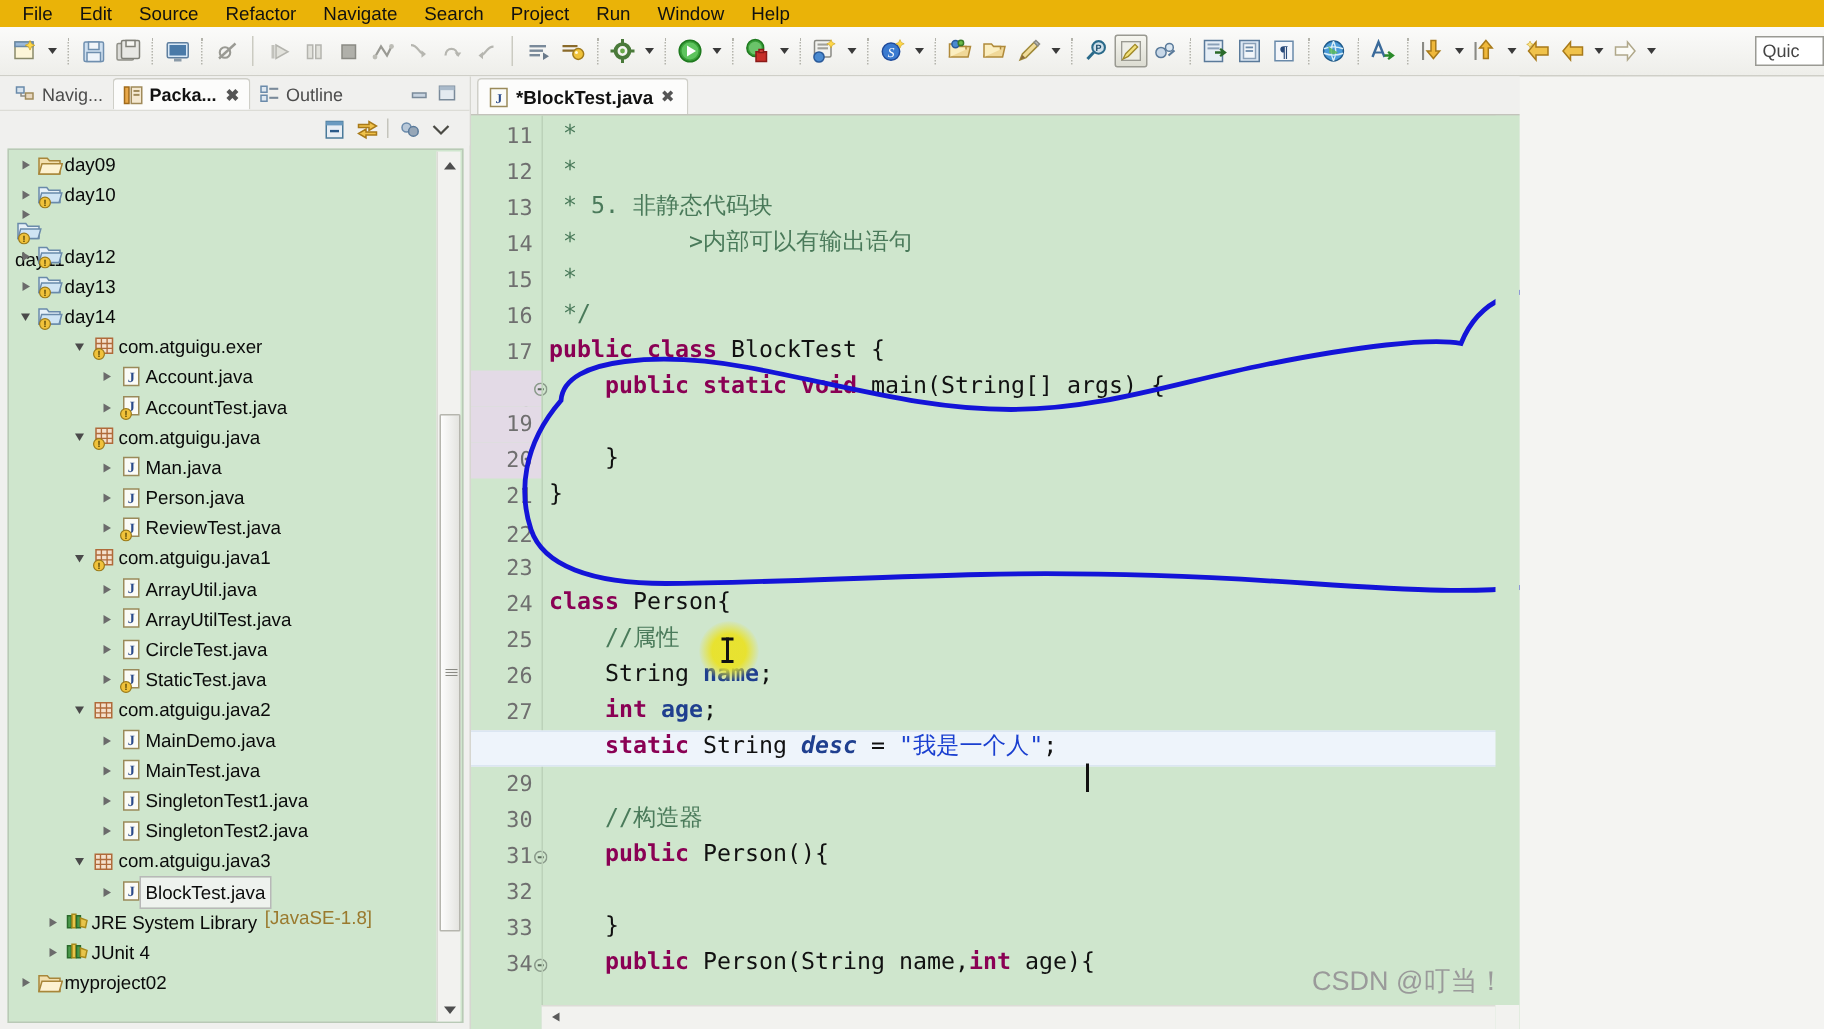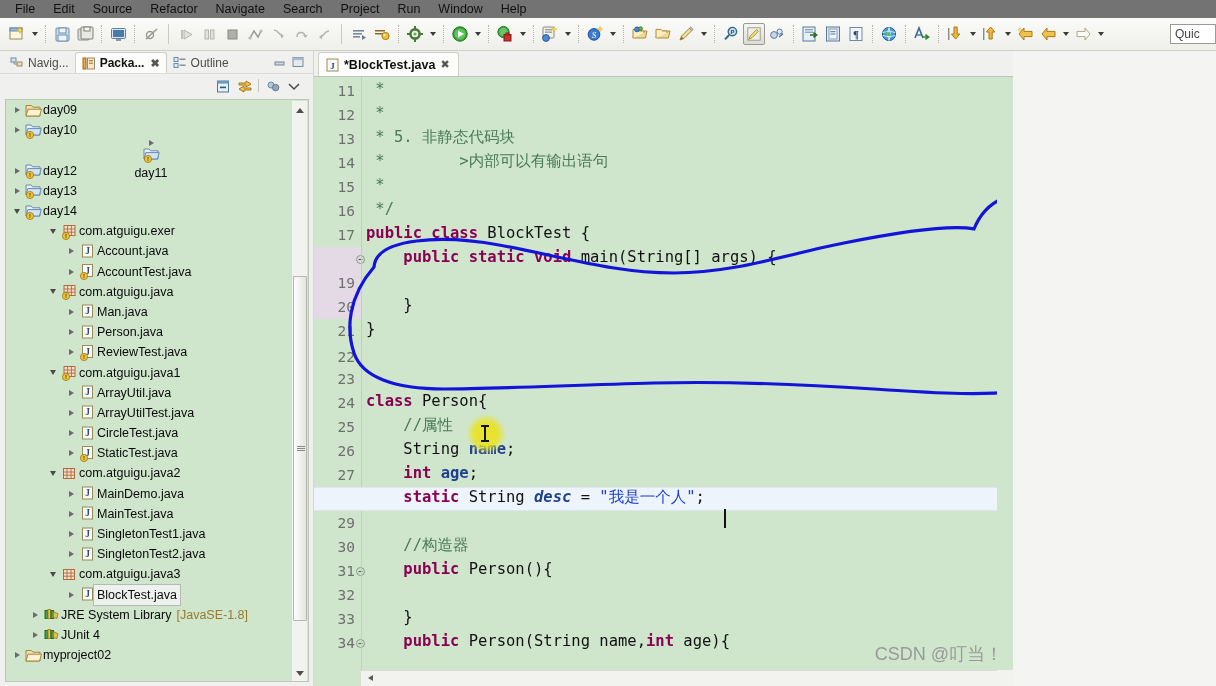--- a/index.html
+++ b/index.html
@@ -7,21 +7,21 @@
     width: 1216px; height: 686px;
     overflow: hidden;
     font-family: "Liberation Sans", sans-serif;
     background: #f2f2f0;
   }
   #app { position: relative; width: 1216px; height: 686px; background: #f4f4f2; }
 
   
   .menubar {
     height: 18px; display: flex; align-items: center;
-    background: #737373; padding-left: 6px; gap: 0px;
+    background: #eab308; padding-left: 6px; gap: 0px;
   }
   .menu-item {
     font-size: 12.5px; color: #111; padding: 0 9px; line-height: 18px;
     white-space: nowrap; cursor: default;
   }
 
   
   .toolbar {
     height: 33px; display: flex; align-items: center;
     background: linear-gradient(#fbfbfa, #eeeeea);
@@ -71,21 +71,21 @@
                    align-items:center; gap:7px; padding-right: 12px;
                    background: #f0f0ee; border-top:1px solid #dcdcd6; }
 
   .tree {
     position: absolute; left: 5px; top: 48px;
     width: 304px; height: 583px;
     background: #cfe6cd; overflow: hidden;
     border: 1px solid #b9c9b6;
   }
   .tree-inner { position: relative; width: 286px; }
-  .trow { height: 20.2px; display: flex; align-items: center;
+  .trow { height: 20.2px; display: flex; 
           font-size: 12.5px; color: #0a0a0a; white-space: nowrap; }
   .trow.sel .tlabel { outline: 1px solid #b8b8b8; background: #eef2ee;
                       padding: 0 3px; margin-left:-3px; }
   .arrow { width: 14px; display:flex; align-items:center; justify-content:center; }
   .arrow i { display:block; width:0;height:0;
              border-top:3.5px solid transparent;border-bottom:3.5px solid transparent;
              border-left:5px solid #6b6b6b; }
   .arrow.open i { border-left:3.5px solid transparent;border-right:3.5px solid transparent;
                   border-top:5px solid #4a4a4a; border-bottom:none; }
   .ticon { width: 19px; display:flex; align-items:center; justify-content:center; }

